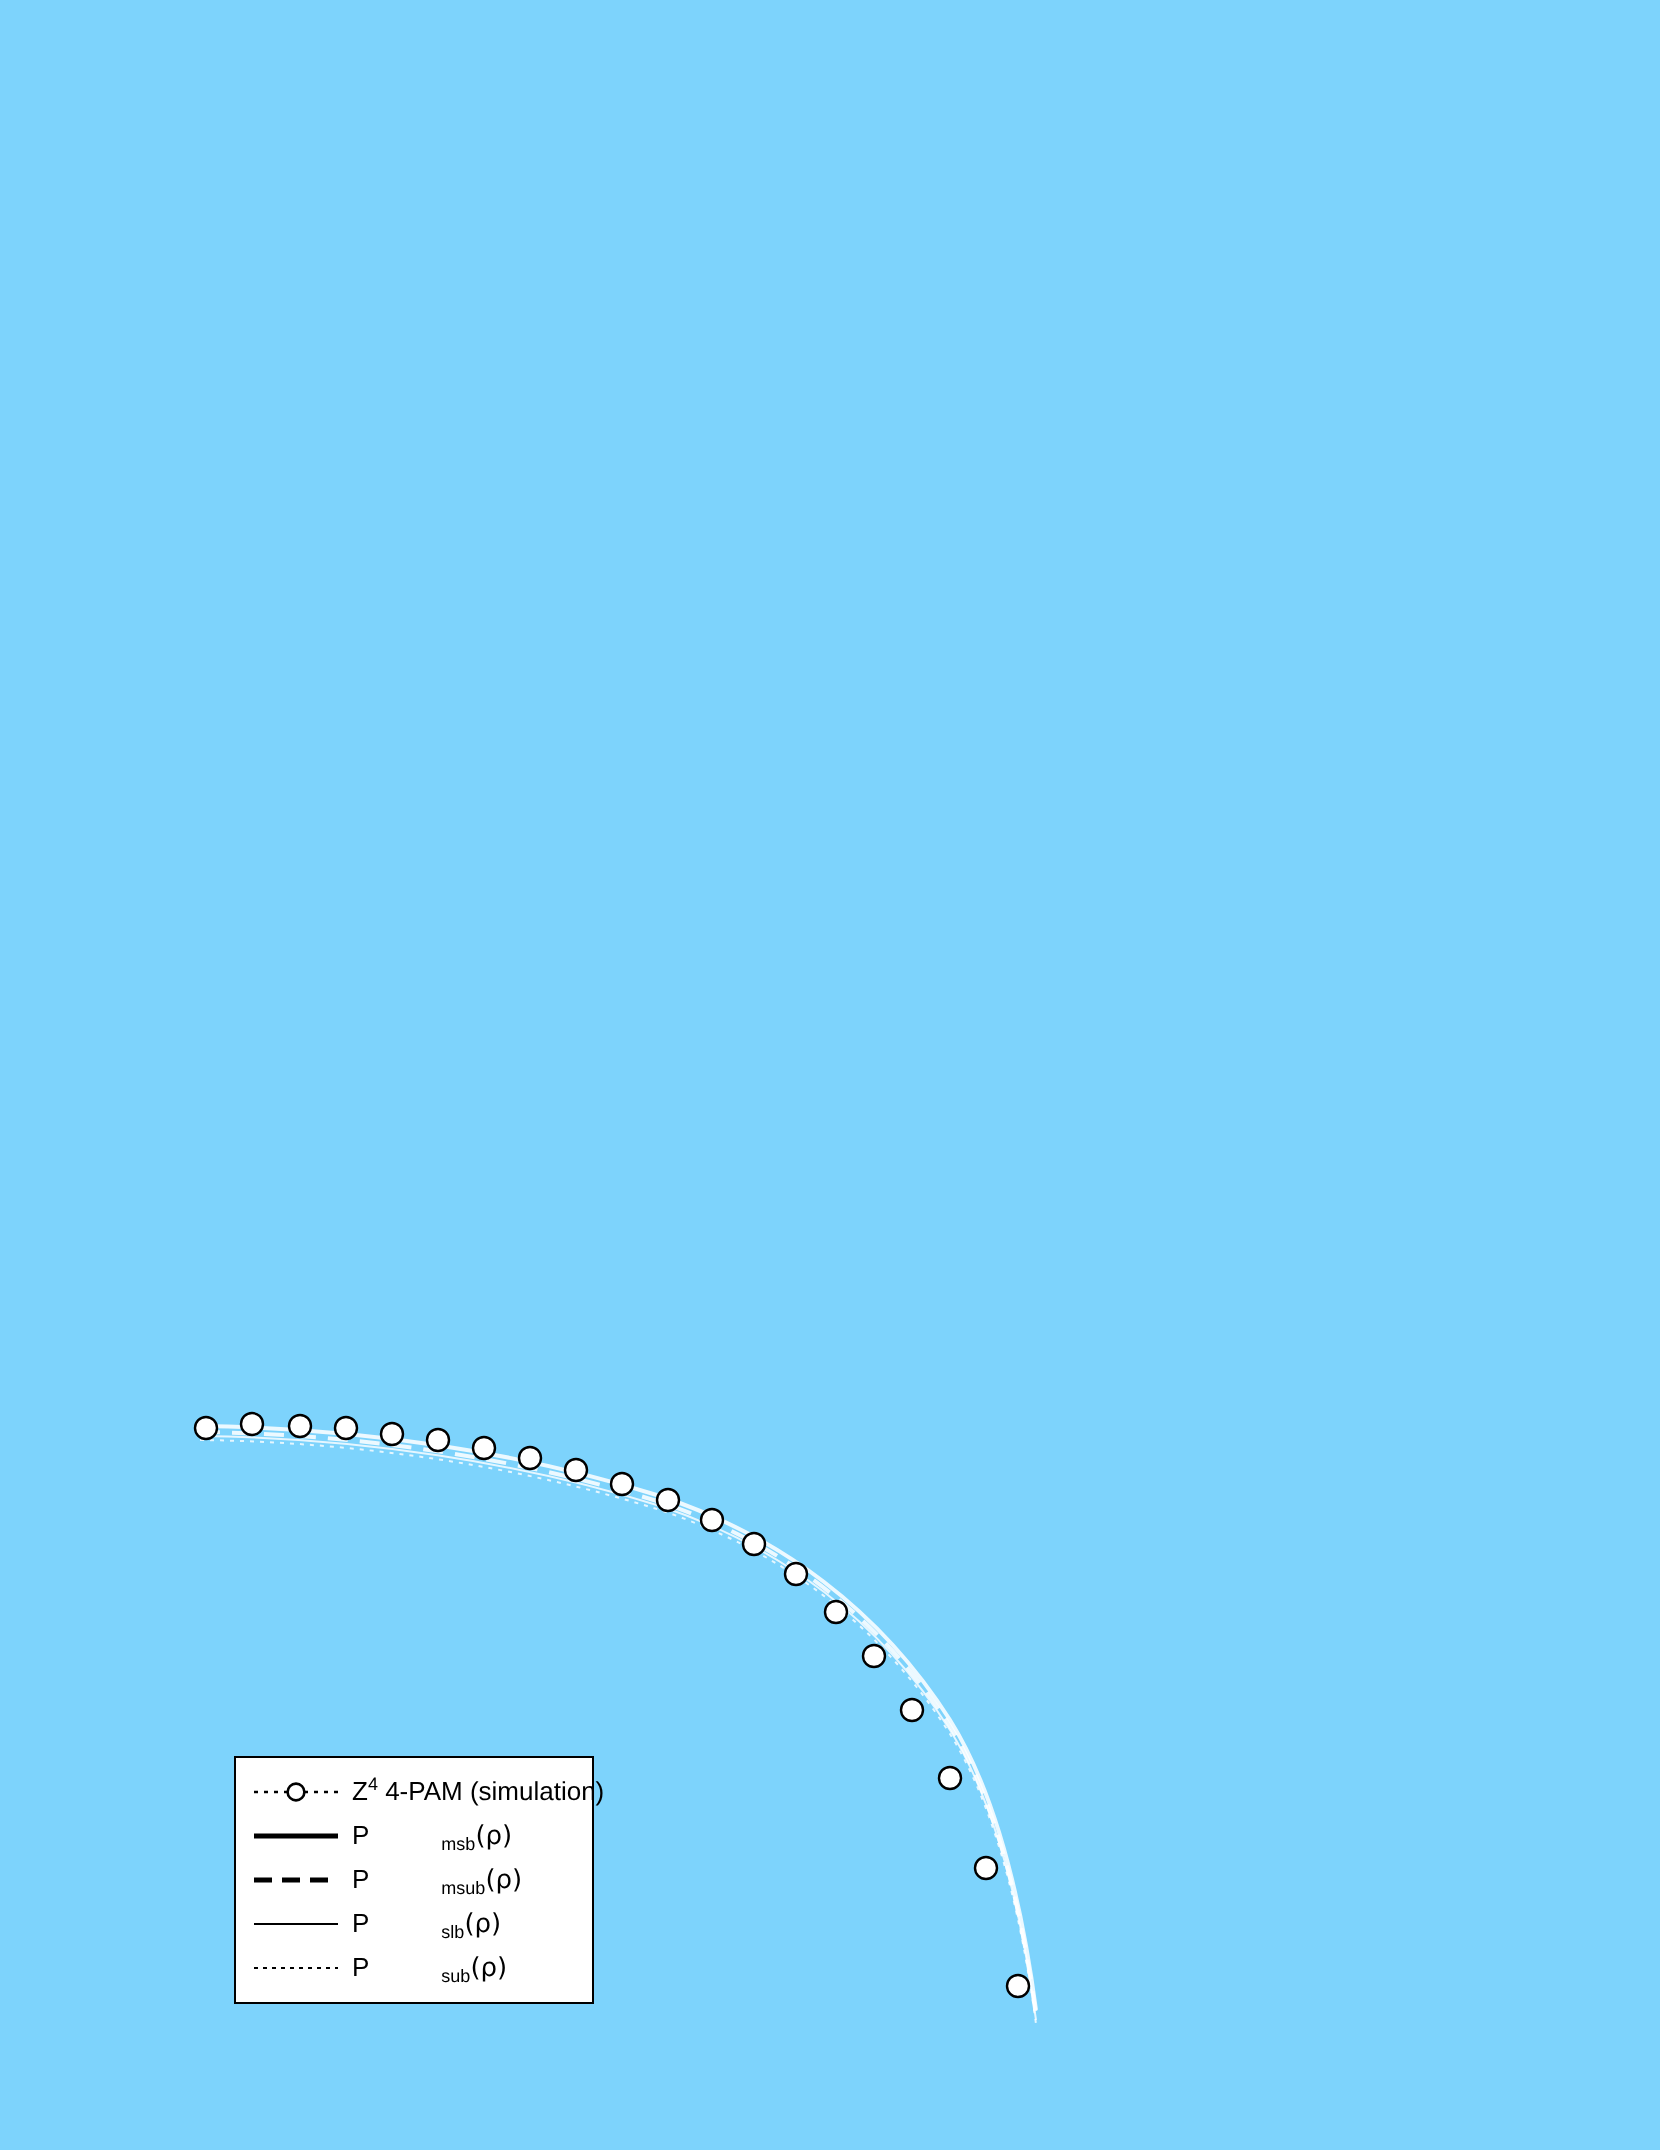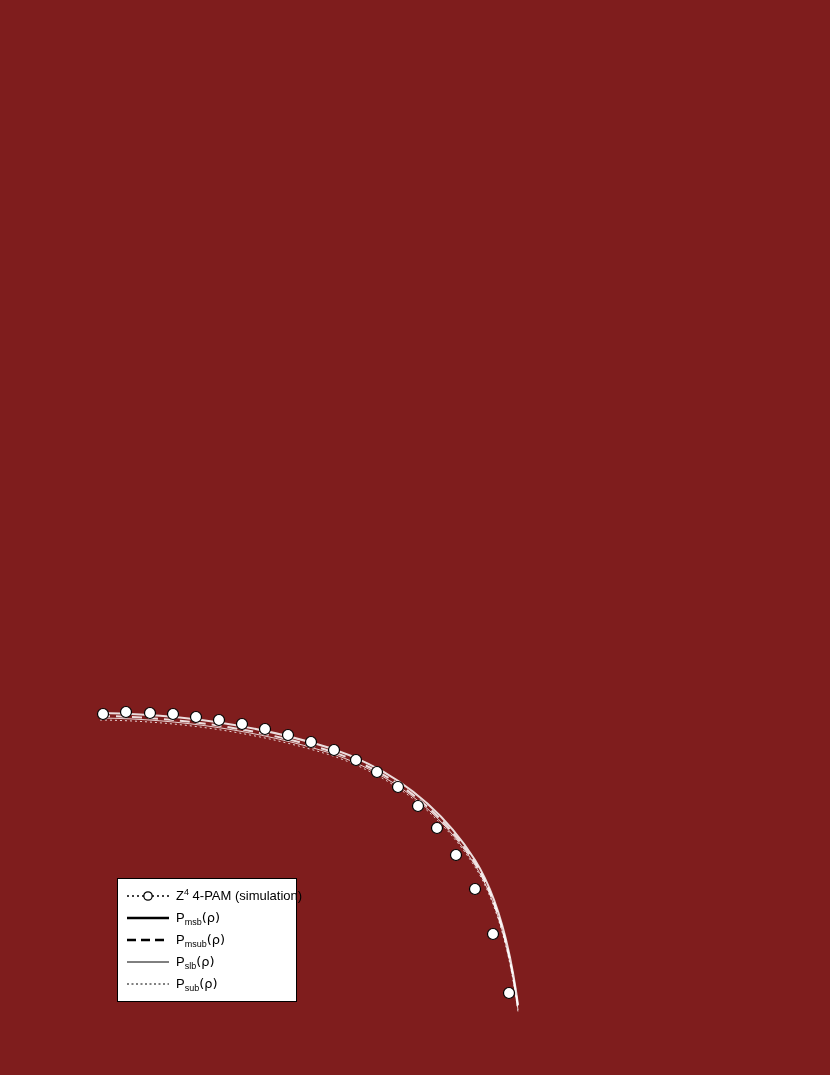--- a/index.html
+++ b/index.html
@@ -15,21 +15,21 @@
     font-family: "Liberation Sans", sans-serif;
     color: #ffffff;
   }
 
   #figure {
     position: absolute;
     left: 0;
     top: 0;
     width: 830px;
     height: 1075px;
-    background: #7f1d1d;
+    background: #7dd3fc;
   }
 
   
   #plot-area {
     position: absolute;
     left: 0;
     top: 0;
     width: 830px;
     height: 1075px;
   }
@@ -76,20 +76,21 @@
     font-size: 13px;
     line-height: 14px;
     color: #000000;
     font-family: "Liberation Sans", sans-serif;
   }
   .legend-label sub {
     font-size: 9px;
     vertical-align: baseline;
     position: relative;
     top: 3px;
+    margin-left: 36px;
   }
   .legend-label sup {
     font-size: 9px;
     vertical-align: baseline;
     position: relative;
     top: -5px;
   }
   .rho { font-family: "DejaVu Sans", sans-serif; }
 </style>
 </head>

